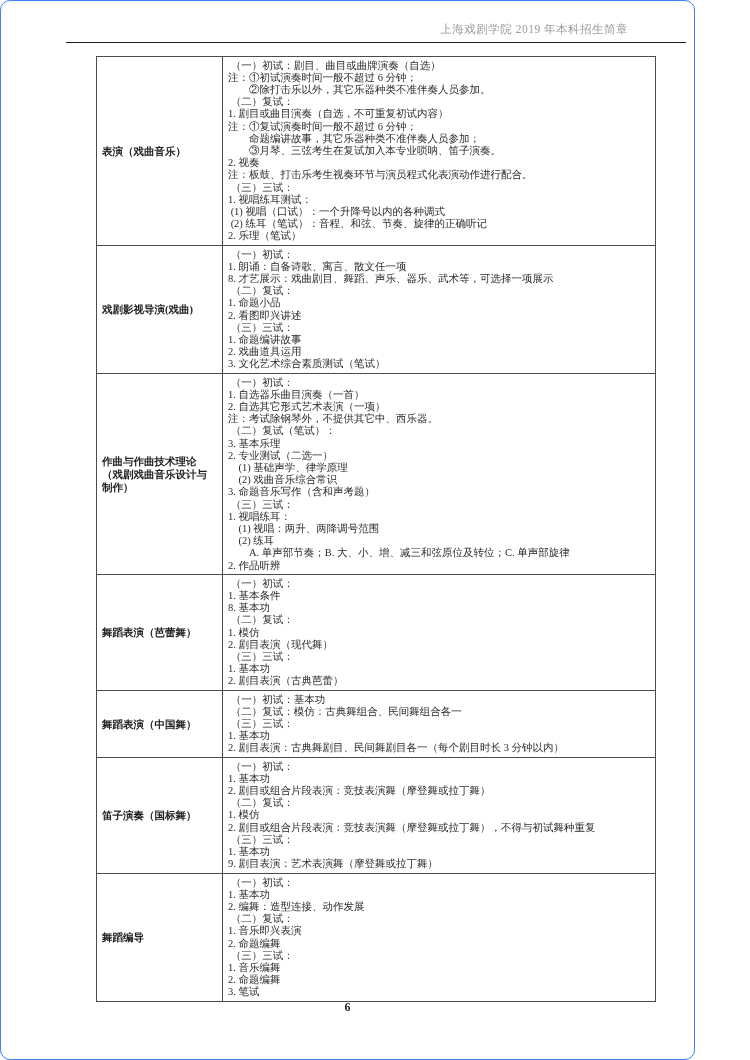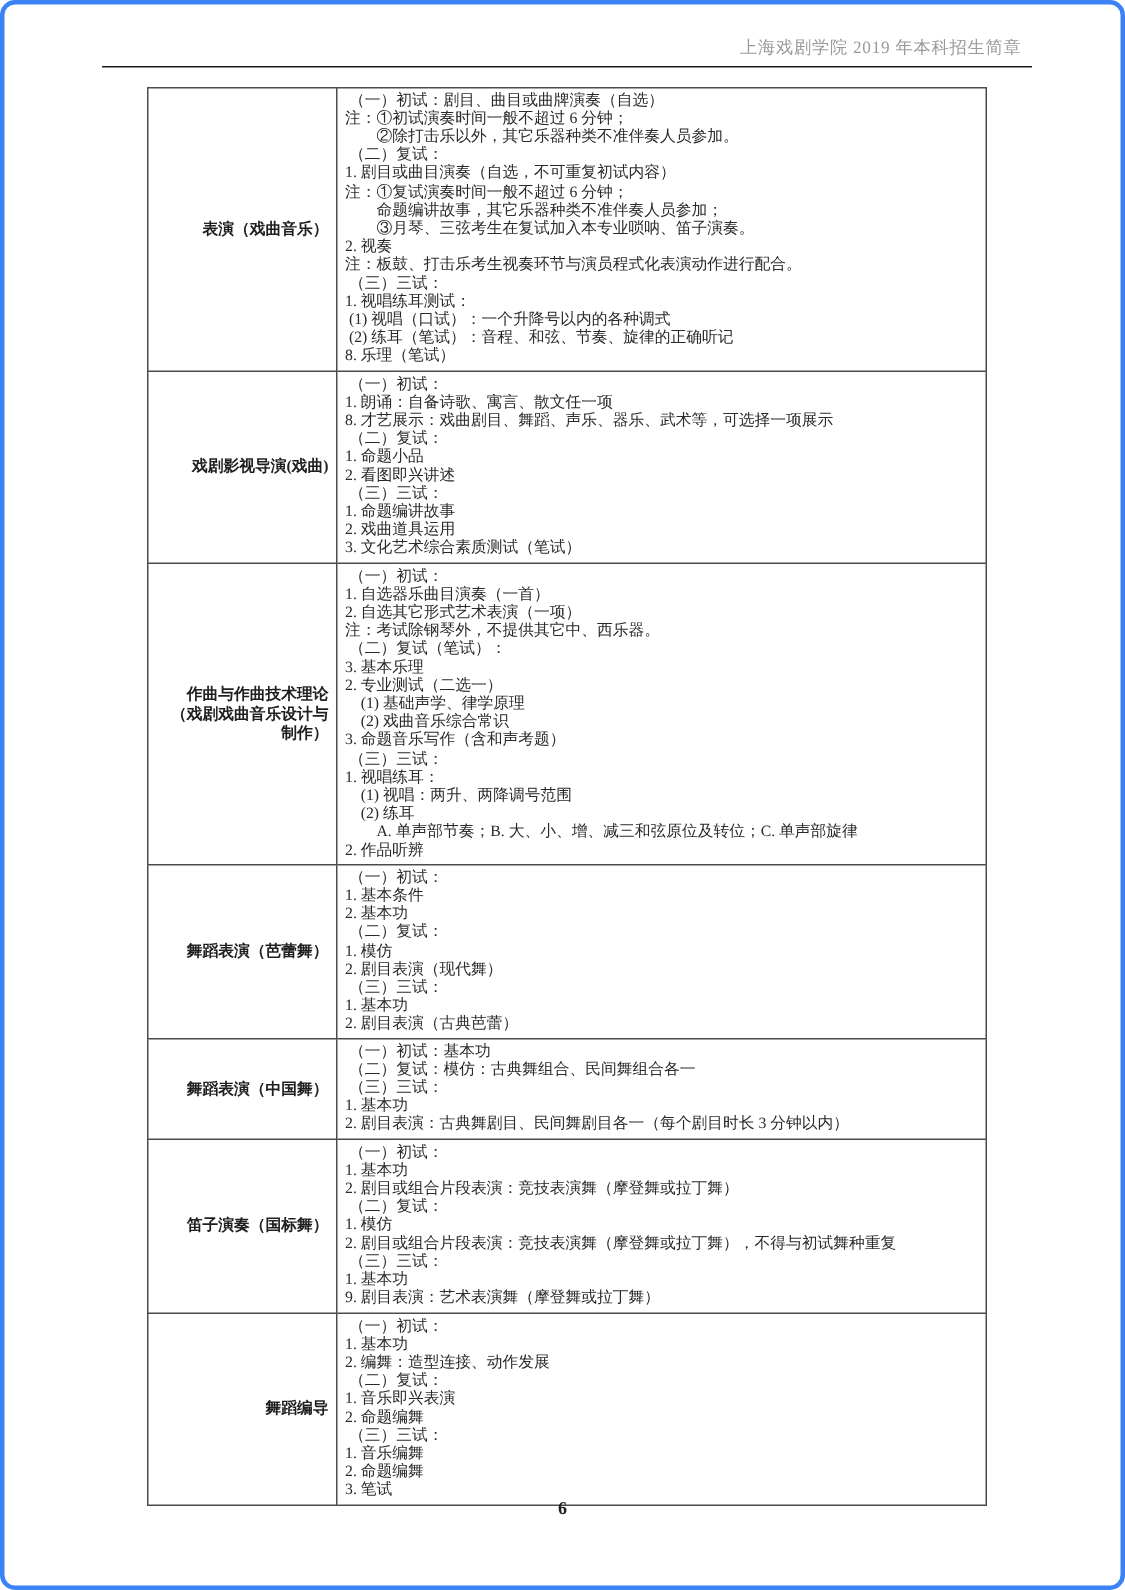--- a/index.html
+++ b/index.html
@@ -1,22 +1,22 @@
 <!DOCTYPE html>
 <html><head>
 <meta charset="utf-8">
 <style>
   html, body { margin: 0; padding: 0; background: #ffffff; }
   .page {
     position: relative;
-    width: 750px;
+    width: 695px;
     height: 1060px;
     box-sizing: border-box;
     background: #ffffff;
-    border: 3px solid #3b82f6;
+    border: 1px solid #3b82f6;
     border-radius: 10px;
     font-family: "Liberation Serif", "DejaVu Serif", serif;
     color: #262626;
     overflow: hidden;
   }
   .doc-header {
     position: absolute;
     top: 21px;
     right: 66px;
     font-size: 11.5px;
@@ -38,21 +38,21 @@
     border-collapse: collapse;
     table-layout: fixed;
   }
   table.exam-table td {
     border: 1px solid #4c4c4c;
     vertical-align: middle;
     box-sizing: border-box;
   }
   td.major-cell {
     width: 126px;
-    text-align: right;
+    text-align: left;
     font-weight: bold;
     font-size: 10.5px;
     line-height: 13px;
     padding: 2px 5px;
     color: #1f1f1f;
     margin-top: 32px;
   }
   td.detail-cell {
     padding: 2.5px 4px 2.5px 5px;
   }
@@ -92,21 +92,21 @@
             <div class="exam-line">1. 剧目或曲目演奏（自选，不可重复初试内容）</div>
             <div class="exam-line">注：①复试演奏时间一般不超过 6 分钟；</div>
             <div class="exam-line">　　命题编讲故事，其它乐器种类不准伴奏人员参加；</div>
             <div class="exam-line">　　③月琴、三弦考生在复试加入本专业唢呐、笛子演奏。</div>
             <div class="exam-line">2. 视奏</div>
             <div class="exam-line">注：板鼓、打击乐考生视奏环节与演员程式化表演动作进行配合。</div>
             <div class="exam-line"> （三）三试：</div>
             <div class="exam-line">1. 视唱练耳测试：</div>
             <div class="exam-line"> (1) 视唱（口试）：一个升降号以内的各种调式</div>
             <div class="exam-line"> (2) 练耳（笔试）：音程、和弦、节奏、旋律的正确听记</div>
-            <div class="exam-line">8. 乐理（笔试）</div>
+            <div class="exam-line">2. 乐理（笔试）</div>
           </td>
         </tr>
         <tr>
           <td class="major-cell">戏剧影视导演(戏曲)</td>
           <td class="detail-cell">
             <div class="exam-line"> （一）初试：</div>
             <div class="exam-line">1. 朗诵：自备诗歌、寓言、散文任一项</div>
             <div class="exam-line">8. 才艺展示：戏曲剧目、舞蹈、声乐、器乐、武术等，可选择一项展示</div>
             <div class="exam-line"> （二）复试：</div>
             <div class="exam-line">1. 命题小品</div>
@@ -136,21 +136,21 @@
             <div class="exam-line">　(2) 练耳</div>
             <div class="exam-line">　　A. 单声部节奏；B. 大、小、增、减三和弦原位及转位；C. 单声部旋律</div>
             <div class="exam-line">2. 作品听辨</div>
           </td>
         </tr>
         <tr>
           <td class="major-cell">舞蹈表演（芭蕾舞）</td>
           <td class="detail-cell">
             <div class="exam-line"> （一）初试：</div>
             <div class="exam-line">1. 基本条件</div>
-            <div class="exam-line">2. 基本功</div>
+            <div class="exam-line">8. 基本功</div>
             <div class="exam-line"> （二）复试：</div>
             <div class="exam-line">1. 模仿</div>
             <div class="exam-line">2. 剧目表演（现代舞）</div>
             <div class="exam-line"> （三）三试：</div>
             <div class="exam-line">1. 基本功</div>
             <div class="exam-line">2. 剧目表演（古典芭蕾）</div>
           </td>
         </tr>
         <tr>
           <td class="major-cell">舞蹈表演（中国舞）</td>

